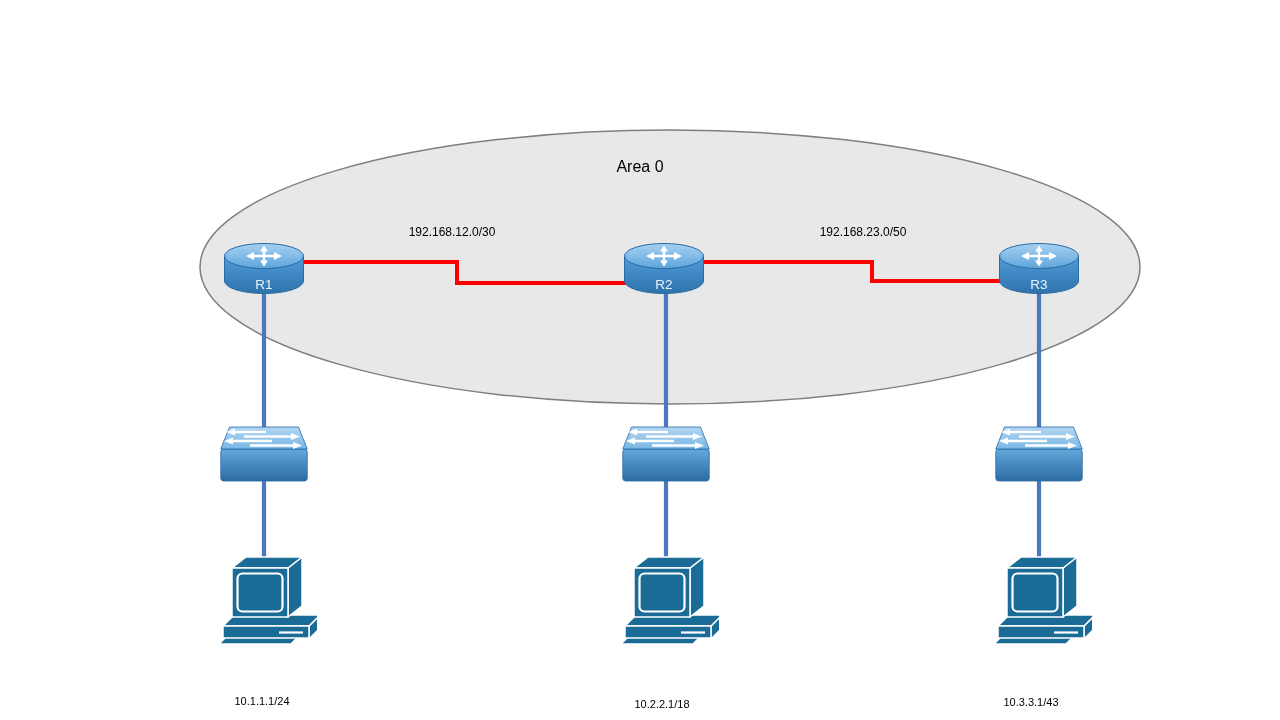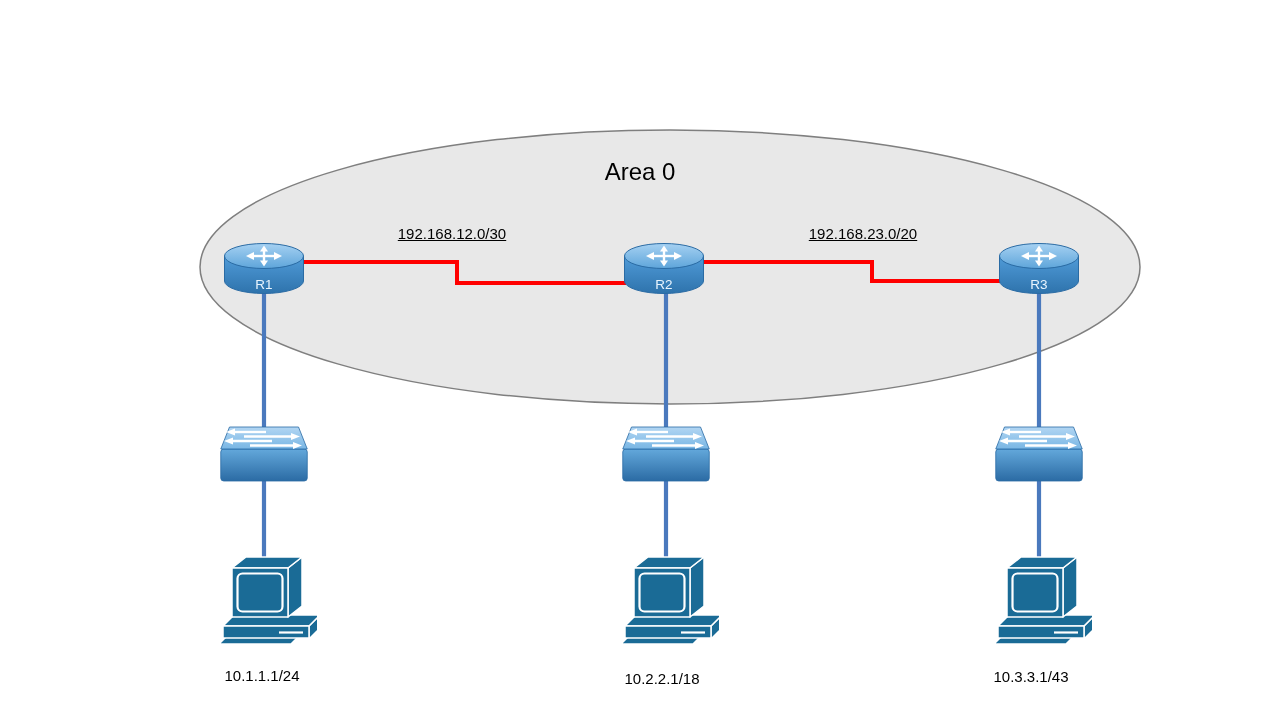--- a/index.html
+++ b/index.html
@@ -20,23 +20,23 @@
     inset: 0;
     width: 1280px;
     height: 720px;
   }
   .lbl {
     position: absolute;
     color: #000000;
     text-align: center;
     white-space: nowrap;
   }
-  .lbl-area   { font-size: 24px; }
-  .lbl-subnet { font-size: 15px; text-decoration: underline; }
-  .lbl-host   { font-size: 15px; }
+  .lbl-area   { font-size: 16px; }
+  .lbl-subnet { font-size: 12px; }
+  .lbl-host   { font-size: 11px; margin-top: 28px; }
 </style>
 </head>
 <body>
 
 <div id="canvas">
 
   <svg id="diagram-svg" viewBox="0 0 1280 720" xmlns="http://www.w3.org/2000/svg">
     <defs>
       <linearGradient id="gRtTop" x1="0" y1="0" x2="0" y2="1">
         <stop offset="0" stop-color="#a6d1f2"></stop>
@@ -123,21 +123,21 @@
 
     <use href="#sym-pc" x="217" y="553" width="100" height="92"></use>
     <use href="#sym-pc" x="619" y="553" width="100" height="92"></use>
     <use href="#sym-pc" x="992" y="553" width="100" height="92"></use>
   </svg>
 
   <div class="lbl lbl-area" style="left:540px; top:158px; width:200px;">Area 0</div>
 
   <div class="lbl lbl-subnet" style="left:342px; top:225px; width:220px;">192.168.12.0/30</div>
 
-  <div class="lbl lbl-subnet" style="left:753px; top:225px; width:220px;">192.168.23.0/20</div>
+  <div class="lbl lbl-subnet" style="left:753px; top:225px; width:220px;">192.168.23.0/50</div>
 
   <div class="lbl lbl-host" style="left:182px; top:667px; width:160px;">10.1.1.1/24</div>
 
   <div class="lbl lbl-host" style="left:582px; top:670px; width:160px;">10.2.2.1/18</div>
 
   <div class="lbl lbl-host" style="left:951px; top:668px; width:160px;">10.3.3.1/43</div>
 
 </div>
 
 </body></html>

